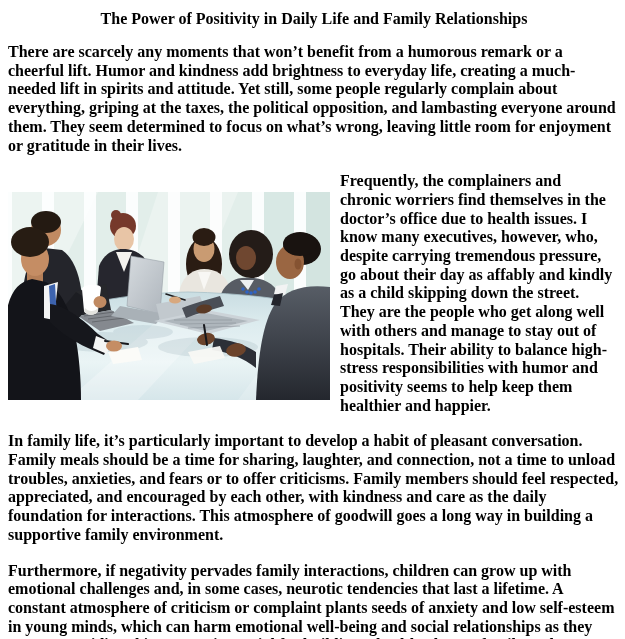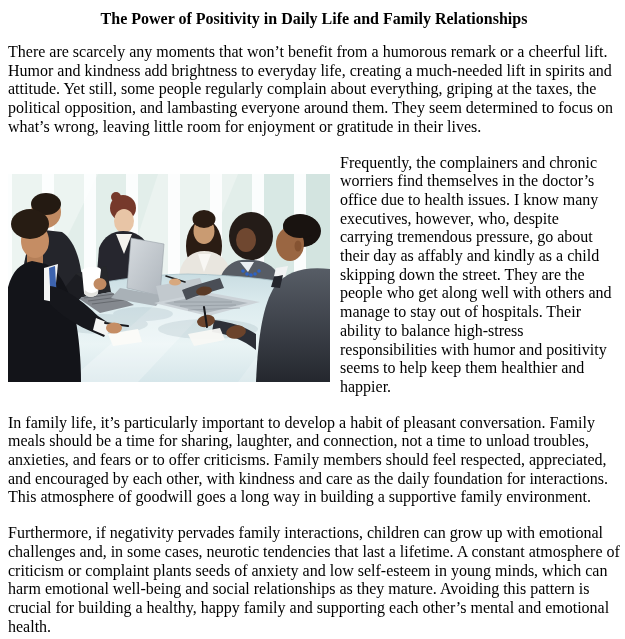--- a/index.html
+++ b/index.html
@@ -16,21 +16,21 @@
     color: #000000;
     overflow: hidden;
   }
   .doc-title {
     font-size: 16px;
     font-weight: bold;
     text-align: center;
     line-height: 19px;
     margin: 0 0 15px 0;
   }
-  .para { margin: 0 0 17px 0; text-align: left; }
+  .para { margin: 0 0 17px 0; text-align: left; font-weight: bold; }
   .media-row { display: flex; gap: 10px; margin: 0 4px 17px 0; }
   .photo {
     width: 322px;
     height: 208px;
     flex: none;
     margin-top: 20px;
     overflow: hidden;
   }
   .photo svg { display: block; }
   .media-row .para { margin: 0; flex: 1; }

